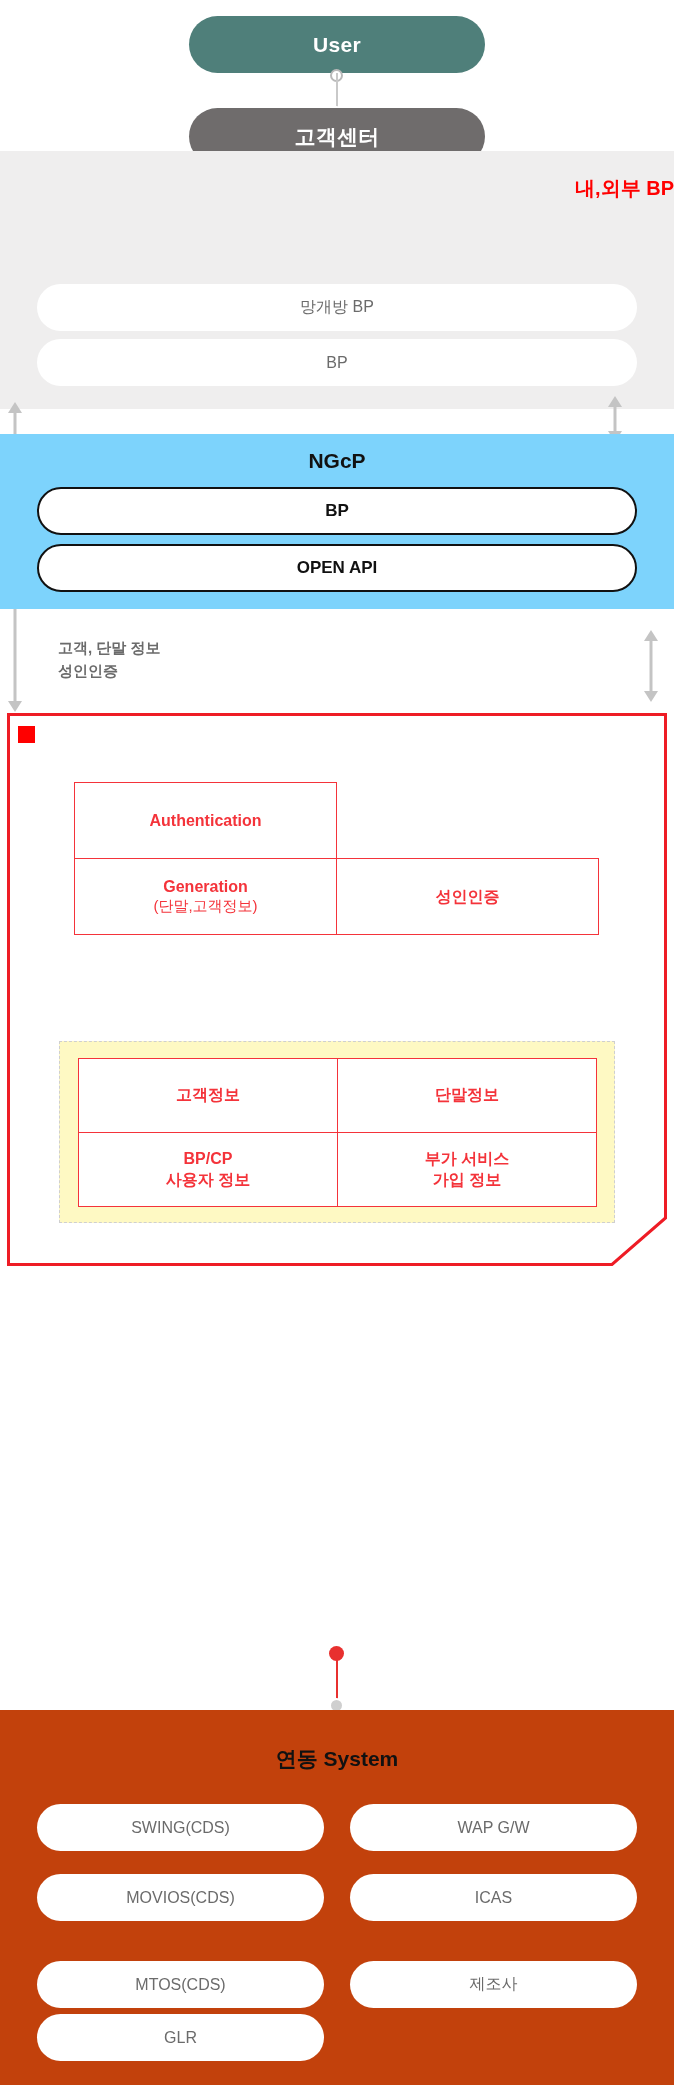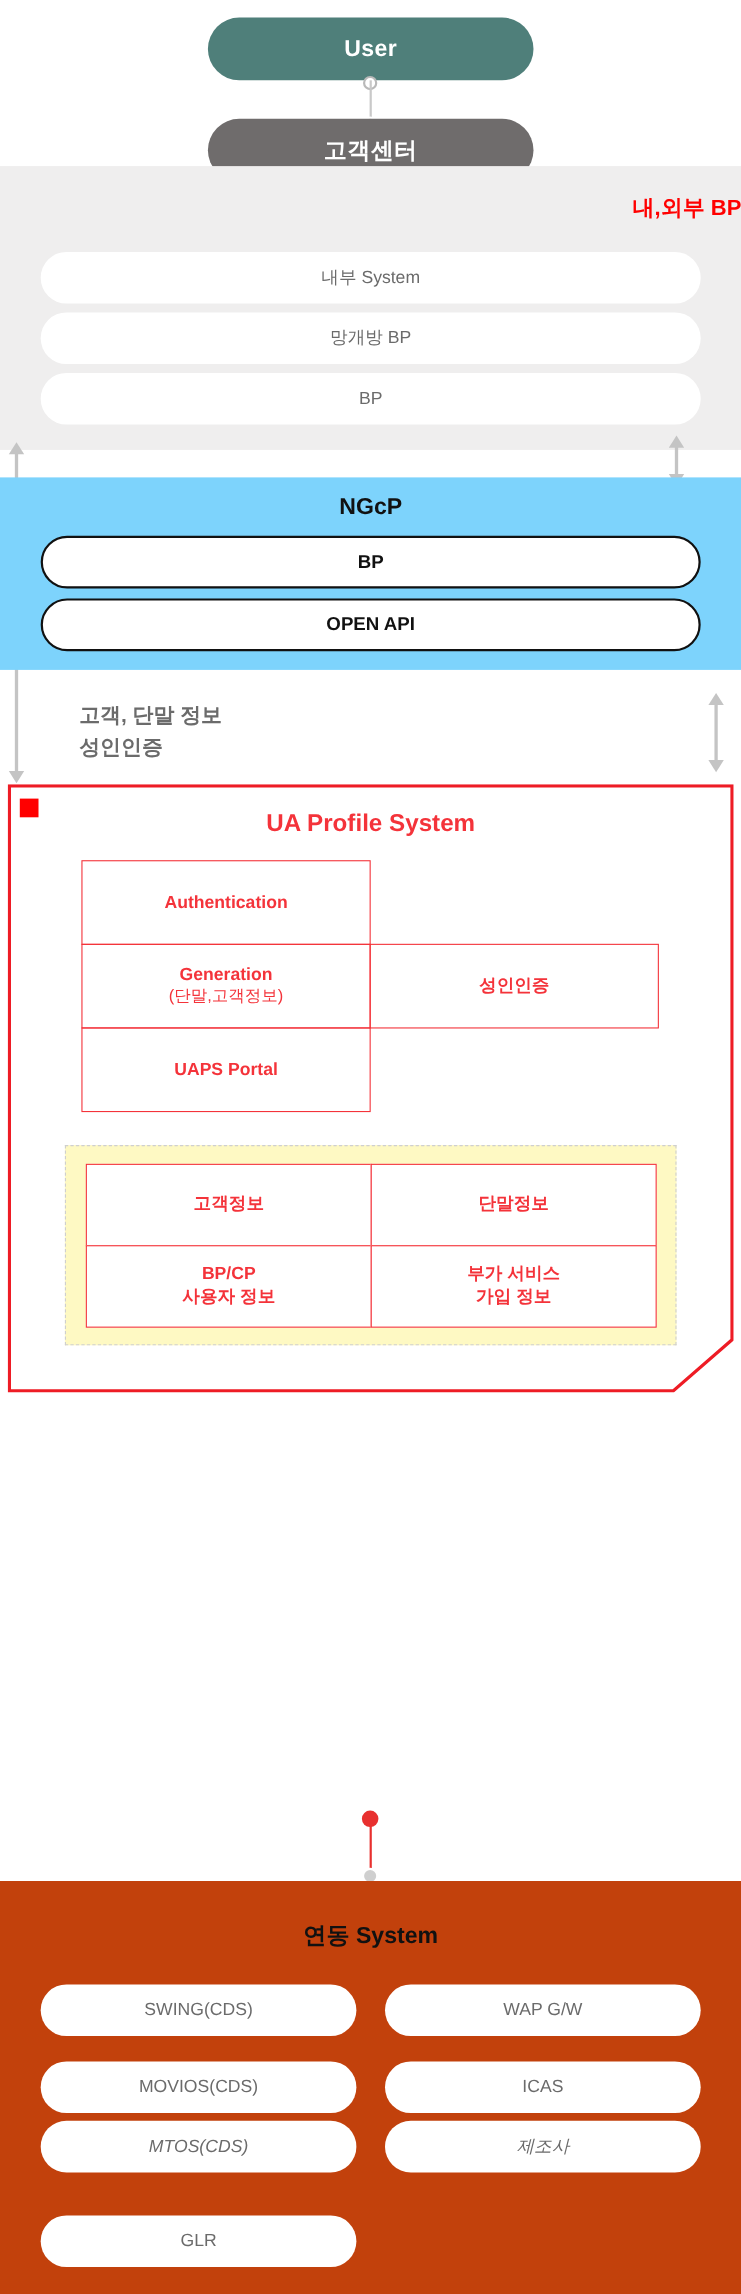--- a/index.html
+++ b/index.html
@@ -134,23 +134,23 @@
     font-size: 17px;
     font-weight: bold;
     border: 2px solid #111111;
   }
   .ngcp-item-0 { top: 53px; }
   .ngcp-item-1 { top: 110px; }
 
   
   .mid-labels {
     position: absolute;
-    left: 72px; top: 637px;
+    left: 58px; top: 637px;
     color: #6b6b6b;
-    font-size: 19px;
+    font-size: 15px;
     font-weight: bold;
     line-height: 1.5;
   }
 
   
   .arrow-svg {
     position: absolute;
     overflow: visible;
   }
 
@@ -259,21 +259,21 @@
     position: absolute;
     width: 287px; height: 47px;
     background: #ffffff;
     color: #6b6b6b;
     font-size: 16px;
   }
   .col-l { left: 37px; }
   .col-r { left: 350px; }
   .row-0 { top: 94px; }
   .row-1 { top: 164px; }
-  .row-2 { top: 218px; font-style: italic; }
+  .row-2 { top: 251px; }
   .row-3 { top: 304px; }
 
   
   .ua-link-line {
     position: absolute;
     left: 336px; top: 1652px;
     width: 2px; height: 50px;
     background: #e8302f;
   }
   .ua-link-dot-red {
@@ -301,21 +301,20 @@
   <div class="top-zone">
     <div class="pill user-pill">User</div>
     <div class="conn-ring"></div>
     <div class="conn-line-1"></div>
     <div class="conn-dot-gray"></div>
     <div class="pill center-pill">고객센터</div>
   </div>
 
   <div class="bp-zone">
     <div class="bp-title">내,외부 BP</div>
-    <div class="pill bp-item bp-item-0">내부 System</div>
     <div class="pill bp-item bp-item-1">망개방 BP</div>
     <div class="pill bp-item bp-item-2">BP</div>
   </div>
 
   <svg class="arrow-svg" style="left:604px; top:396px;" width="22" height="46">
     <line x1="11" y1="8" x2="11" y2="38" stroke="#c4c4c4" stroke-width="3"></line>
     <polygon points="11,0 4,11 18,11" fill="#c4c4c4"></polygon>
     <polygon points="11,46 4,35 18,35" fill="#c4c4c4"></polygon>
   </svg>
 
@@ -342,43 +341,36 @@
     <polygon points="11,72 4,61 18,61" fill="#c4c4c4"></polygon>
   </svg>
 
   <div class="ua-wrap">
 
     <svg width="660" height="553" style="position:absolute;left:0;top:0;">
       <polygon points="1.5,1.5 658.5,1.5 658.5,505 605,551.5 1.5,551.5" fill="#ffffff" stroke="#ee1c25" stroke-width="3"></polygon>
     </svg>
 
     <div class="ua-marker"></div>
-    <div class="ua-title">UA Profile System</div>
 
     <div class="ua-grid">
       <div class="ua-grid-row">
         <div class="ua-cell">
           <span>Authentication</span>
         </div>
       </div>
       <div class="ua-grid-row">
         <div class="ua-cell">
           <span>Generation</span>
           <span class="sub">(단말,고객정보)</span>
         </div>
         <div class="ua-cell">
           <span>성인인증</span>
         </div>
       </div>
-      <div class="ua-grid-row">
-        <div class="ua-cell">
-          <span>UAPS Portal</span>
-        </div>
-        <div class="ua-cell empty"></div>
-      </div>
     </div>
 
     <div class="data-panel">
       <div class="data-grid">
         <div class="data-row">
           <div class="data-cell">고객정보</div>
           <div class="data-cell">단말정보</div>
         </div>
         <div class="data-row">
           <div class="data-cell" style="white-space:pre-line;">BP/CP

